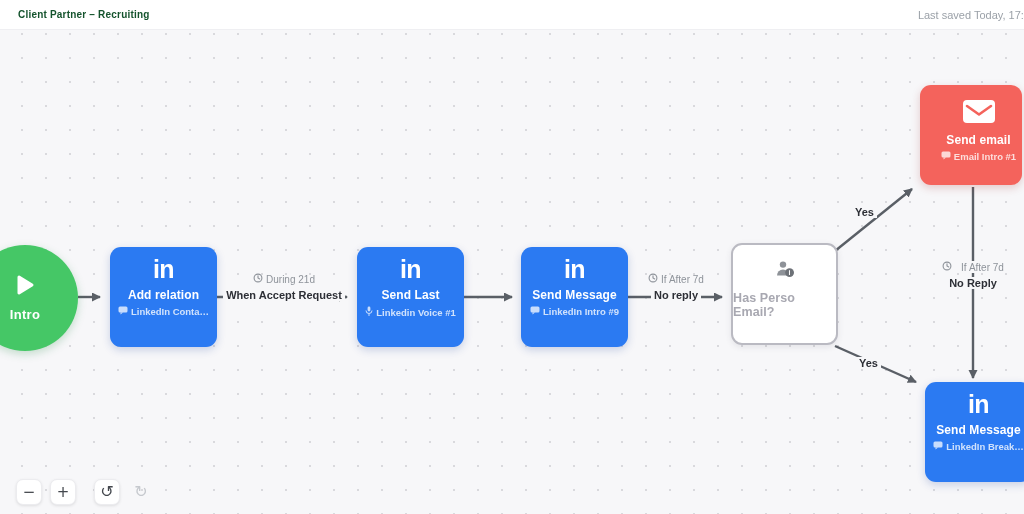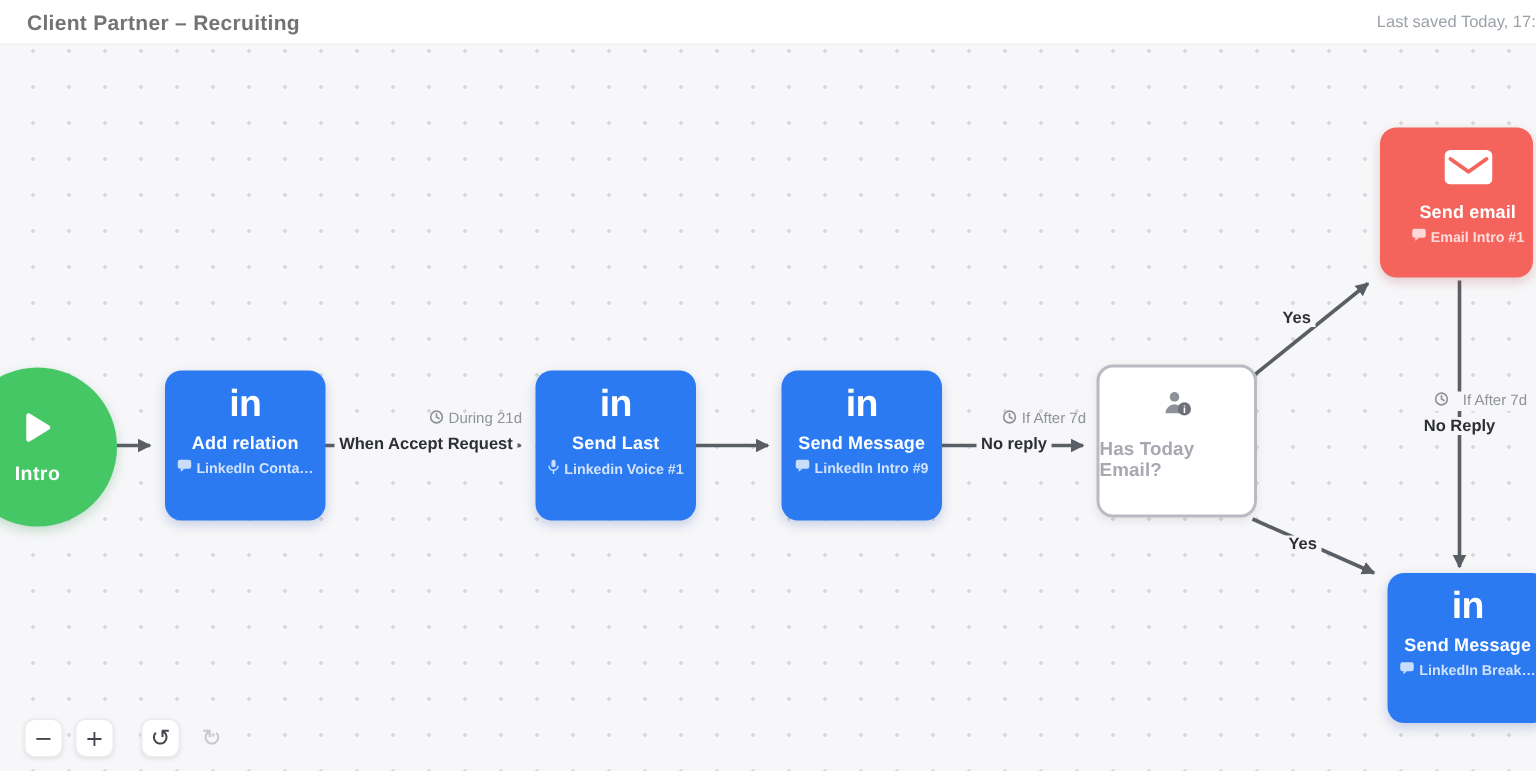--- a/index.html
+++ b/index.html
@@ -8,21 +8,21 @@
 
   .app { position:relative; width:1024px; height:514px; }
 
   
   .header {
     position:absolute; top:0; left:0; width:1024px; height:30px;
     background:#ffffff; border-bottom:1px solid #efeff2;
     display:flex; align-items:center; justify-content:space-between;
     padding:0 0 0 18px; overflow:hidden; z-index:10;
   }
-  .page-title { font-size:14px; font-weight:bold; color:#737373; letter-spacing:.2px; }
+  .page-title { font-size:10px; font-weight:bold; color:#14532d; letter-spacing:.2px; }
   .last-saved { font-size:11px; color:#9ba1a8; white-space:nowrap; margin-right:-6px; }
 
   
   .canvas {
     position:absolute; top:30px; left:0; width:1024px; height:484px;
     background-color:#f7f7f9;
     background-image:radial-gradient(circle,#d9d9dd 1.1px,transparent 1.3px);
     background-size:24px 24px; background-position:10px 16px;
     overflow:hidden;
   }
@@ -49,21 +49,21 @@
   .start-node {
     position:absolute; left:-28px; top:215px; width:106px; height:106px;
     background:#45c766; border-radius:50%; z-index:3; cursor:pointer;
     display:flex; flex-direction:column; align-items:center; justify-content:center;
     box-shadow:0 3px 8px rgba(40,140,70,.25);
   }
   .start-label { margin-top:7px; font-size:13px; font-weight:800; color:#ffffff; letter-spacing:.3px; }
 
   
   .edge-label { position:absolute; z-index:2; text-align:center; }
-  .edge-cond { display:flex; align-items:center; justify-content:flex-end; gap:3px; font-size:10px; color:#8e939a; }
+  .edge-cond { display:flex; align-items:center; justify-content:center; gap:3px; font-size:10px; color:#8e939a; }
   .edge-main { margin-top:3px; font-size:11px; line-height:14px; font-weight:bold; color:#2d2f36; }
   .edge-main span, .yes-label span, .vcond span { background:#f7f7f9; padding:0 3px; }
   .yes-label { position:absolute; z-index:2; font-size:11px; font-weight:bold; color:#2d2f36; }
   .vcond { display:inline-flex; align-items:center; gap:3px; background:#f7f7f9; padding:0 2px; }
 
   
   .controls { position:absolute; left:16px; top:449px; display:flex; align-items:center; gap:8px; z-index:5; }
   .ctrl {
     width:26px; height:26px; border-radius:7px; background:#ffffff;
     border:1px solid #ececef; box-shadow:0 1px 3px rgba(0,0,0,.10);
@@ -148,21 +148,21 @@
 
     <div class="node white" style="left:731px; top:213px;">
       <div class="person-wrap">
         <svg width="22" height="17" viewBox="0 0 22 17">
           <circle cx="9" cy="3.6" r="3.2" fill="#8e9298"></circle>
           <path d="M3 14.5 a6 6 0 0 1 12 0 z" fill="#8e9298"></path>
           <circle cx="15.6" cy="11.6" r="4.4" fill="#6d7177"></circle>
           <text x="15.6" y="14.2" font-size="7" font-weight="bold" fill="#ffffff" text-anchor="middle" font-family="Liberation Sans, sans-serif">i</text>
         </svg>
       </div>
-      <div class="node-title">Has Today Email?</div>
+      <div class="node-title">Has Perso Email?</div>
     </div>
 
     <div class="node red" style="left:920px; top:55px;">
       <div class="env-wrap">
         <svg width="32" height="23" viewBox="0 0 32 23">
             <rect width="32" height="23" rx="4" fill="#ffffff"></rect>
             <path d="M4 6 L16 14.5 L28 6" stroke="#f4635c" stroke-width="2.6" fill="none" stroke-linecap="round" stroke-linejoin="round"></path>
           </svg>
       </div>
       <div class="node-title">Send email</div>

